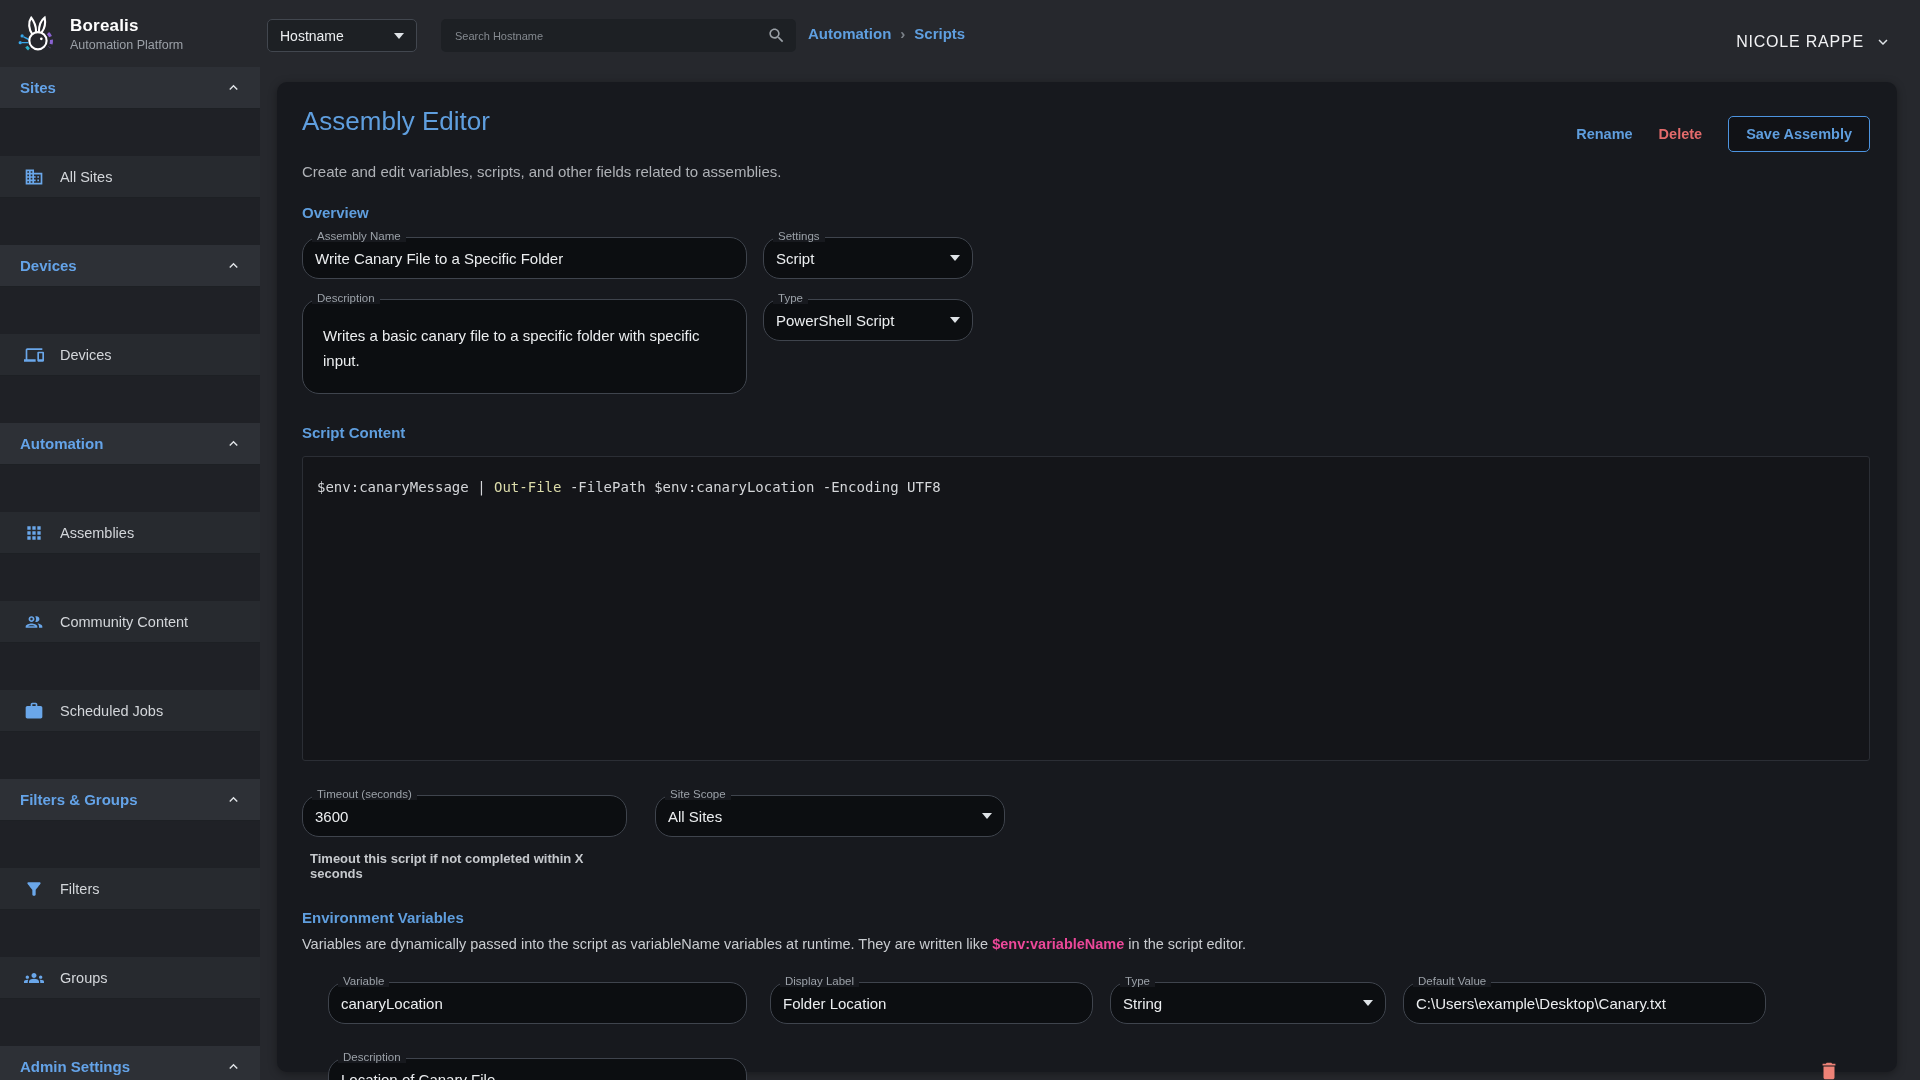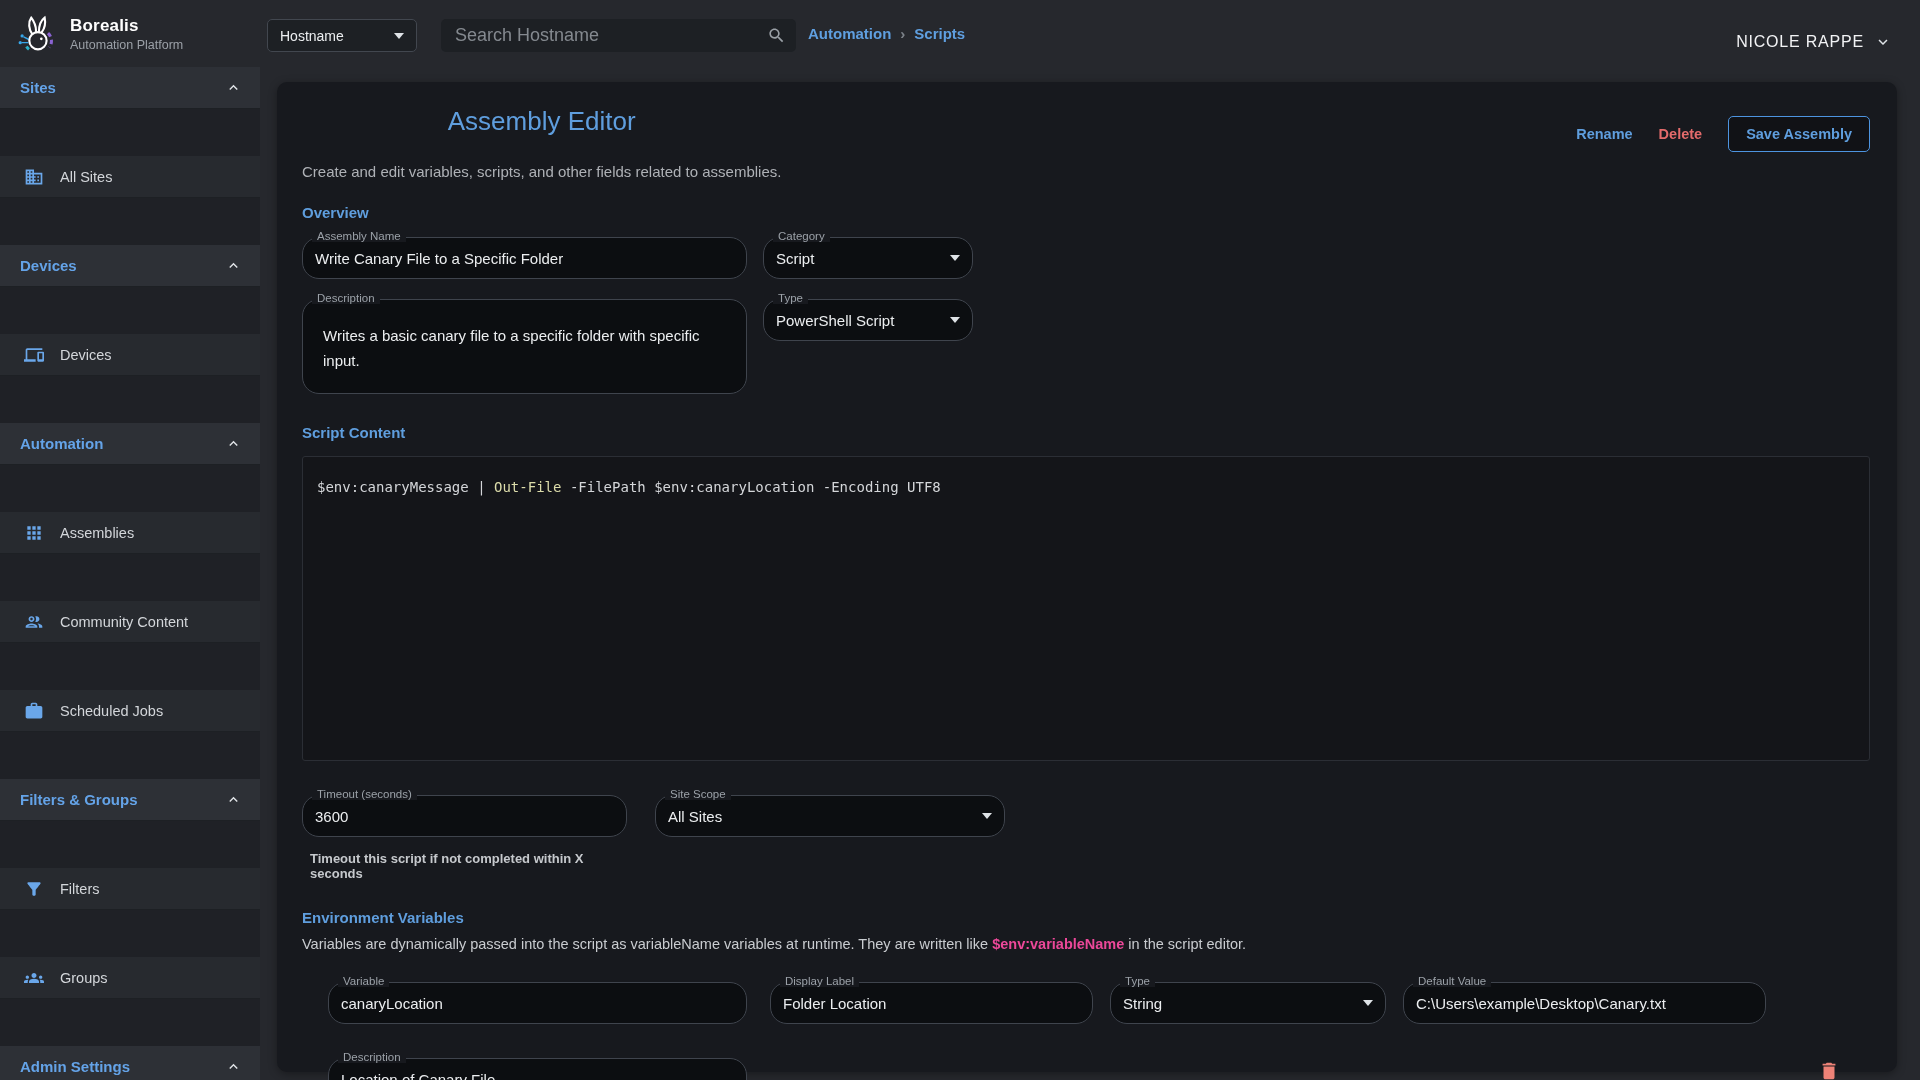--- a/index.html
+++ b/index.html
@@ -41,37 +41,37 @@
     display: flex; align-items: center; padding: 0 12px; cursor: pointer;
   }
   .hostname-select .hs-label { font-size: 14px; color: #eceef0; }
   .caret-down { width: 0; height: 0; border-left: 5px solid transparent; border-right: 5px solid transparent; border-top: 6px solid #dfe3e7; margin-left: auto; }
   .search-box {
     position: absolute; left: 181px; top: 19px; width: 355px; height: 33px;
     background: #1d2024; border-radius: 5px; display: flex; align-items: center; padding: 0 10px 0 14px;
   }
   .search-box input {
     flex: 1; background: transparent; border: 0; outline: none;
-    font-family: inherit; font-size: 18px; color: #d6d9dc;
+    font-family: inherit; font-size: 11px; color: #d6d9dc;
   }
   .search-box input::placeholder { color: #84898f; }
   .breadcrumb { position: absolute; left: 548px; top: 0; height: 67px; display: flex; align-items: center; gap: 9px; }
   .breadcrumb .crumb { font-size: 15px; font-weight: bold; color: #5f9fe0; cursor: pointer; }
   .breadcrumb .crumb-sep { font-size: 15px; color: #7d838a; font-weight: bold; }
   .user-menu { position: absolute; right: 28px; top: 8px; height: 67px; display: flex; align-items: center; gap: 10px; cursor: pointer; }
   .user-name { font-size: 16px; color: #f2f3f5; letter-spacing: .8px; }
 
   
   .content { flex: 1; padding: 15px 23px 0 17px; }
   .panel {
     background: #17191e; border-radius: 10px; height: 990px;
     padding: 24px 27px 0 25px; box-shadow: 0 2px 8px rgba(0,0,0,.35);
   }
   .panel-header { display: flex; align-items: flex-start; margin-bottom: 24px; }
-  .page-title { font-size: 26px; color: #5f9ede; font-weight: 400; text-align: center; }
+  .page-title { font-size: 26px; color: #5f9ede; font-weight: 400; }
   .page-subtitle { font-size: 15px; color: #aeb1b6; margin-top: 26px; }
   .header-actions { margin-left: auto; display: flex; align-items: center; gap: 26px; padding-top: 10px; }
   .text-btn { background: none; border: 0; font-family: inherit; font-size: 14.5px; font-weight: bold; cursor: pointer; }
   .btn-rename { color: #5f9ede; }
   .btn-delete { color: #e36b6b; }
   .btn-save {
     background: rgba(0,0,0,.25); border: 1px solid #4d94e0; border-radius: 5px;
     color: #5f9ede; font-family: inherit; font-size: 14.5px; font-weight: bold;
     padding: 9px 17px; cursor: pointer;
   }
@@ -285,21 +285,21 @@
           </div>
         </div>
 
         <h2 class="section-heading">Overview</h2>
         <div class="form-grid">
           <div class="field col-name">
             <span class="flabel">Assembly Name</span>
             <input type="text" value="Write Canary File to a Specific Folder" style="">
           </div>
           <div class="field select col-cat">
-            <span class="flabel">Category</span>
+            <span class="flabel">Settings</span>
             <span class="sel-value">Script</span>
             <span class="caret-down"></span>
           </div>
         </div>
         <div class="form-grid" style="margin-top:20px;">
           <div class="field textarea-field col-name">
             <span class="flabel">Description</span>
             <textarea style="">Writes a basic canary file to a specific folder with specific input.</textarea>
           </div>
           <div class="field select col-cat" style="align-self:flex-start;">

